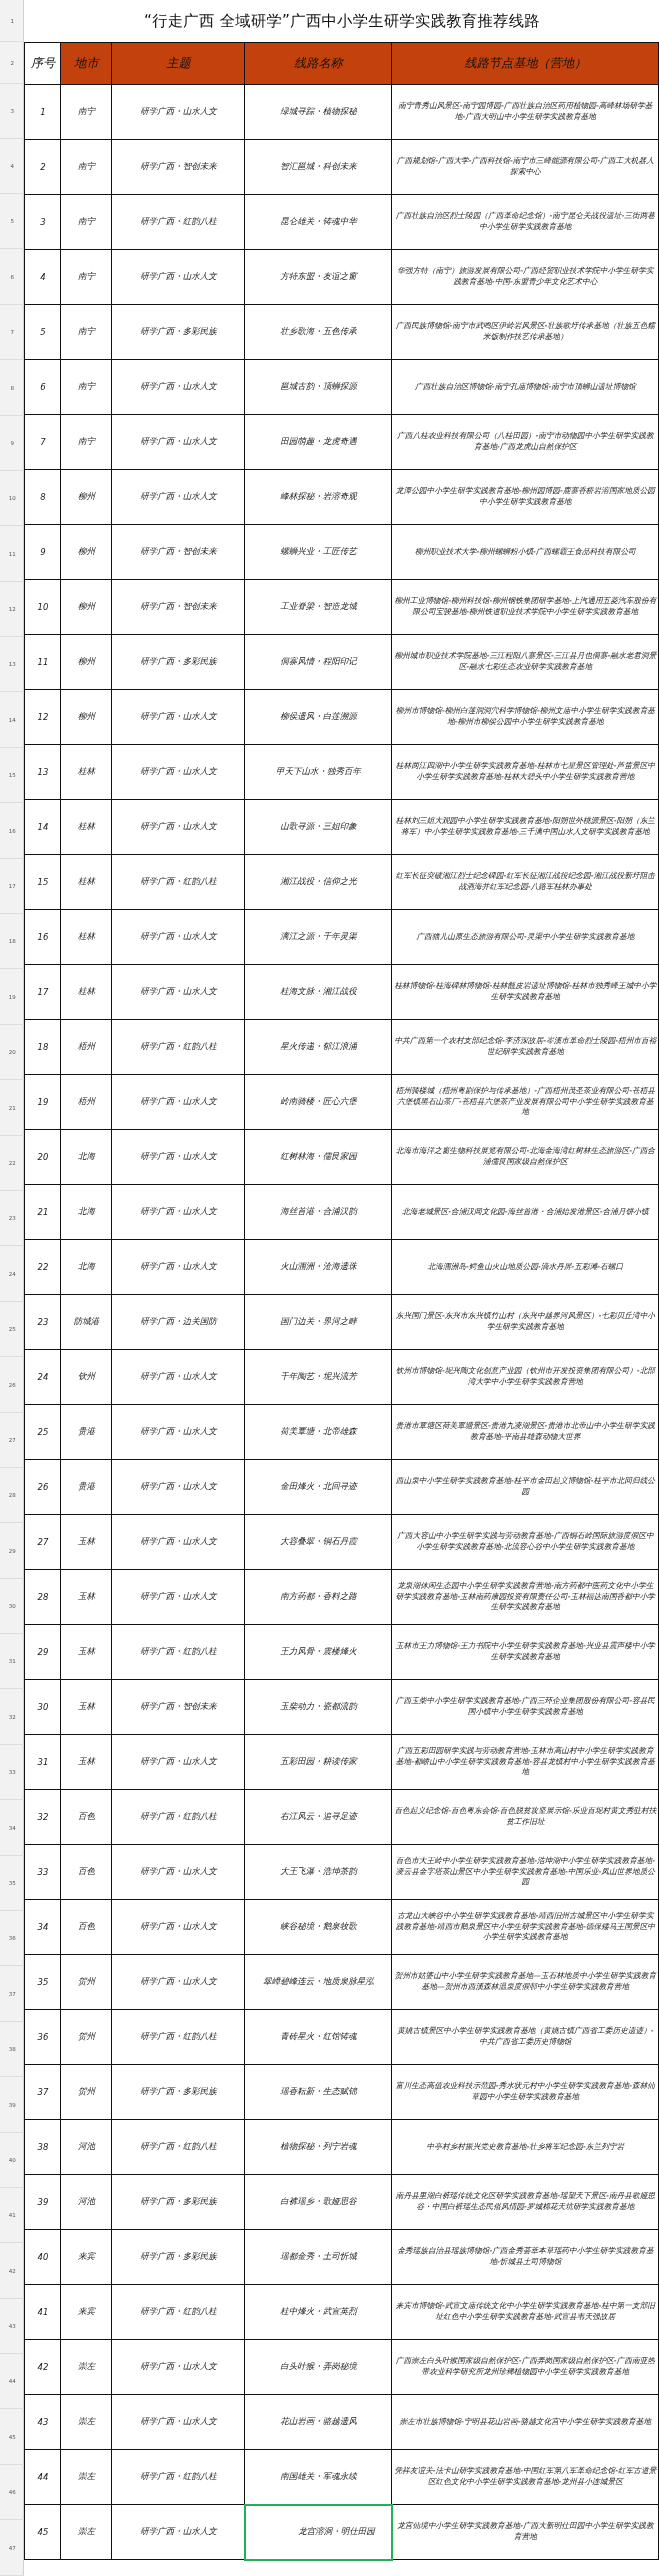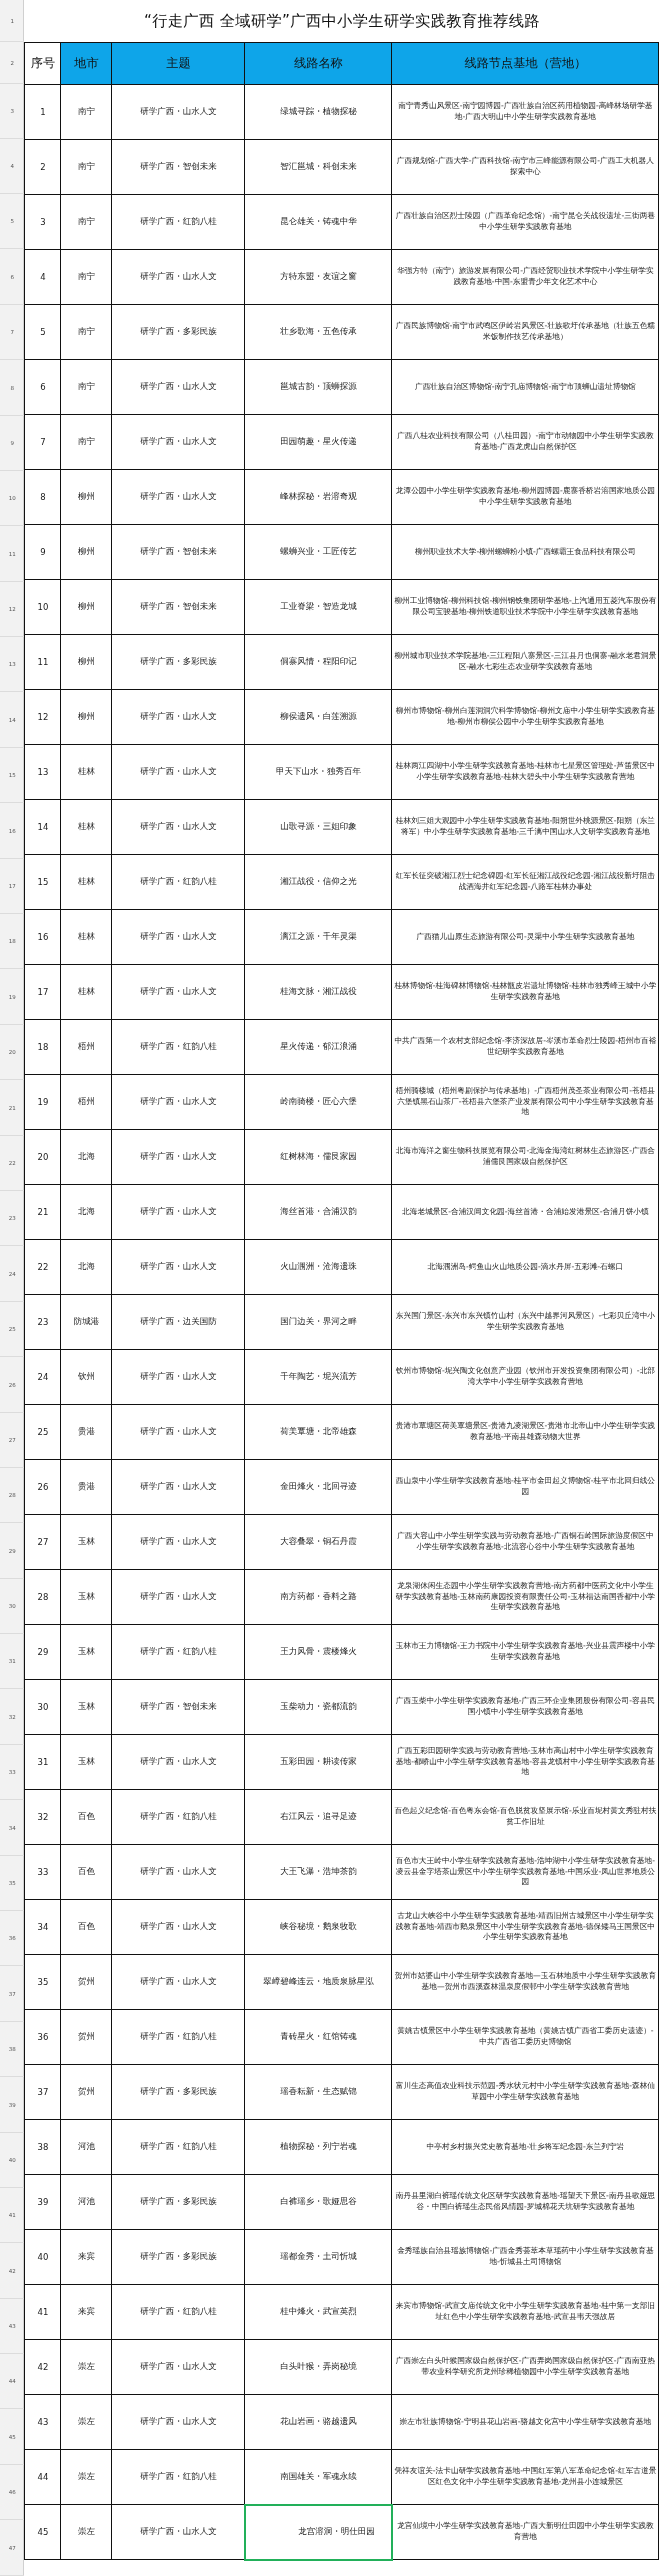--- a/index.html
+++ b/index.html
@@ -7,23 +7,23 @@
   body { font-family: "DejaVu Sans", "Liberation Sans", sans-serif; color: #1a1a1a; position: relative; }
 
   .sheet { position: absolute; left: 0; top: 0; width: 659px; height: 2576px; }
 
   
   .gutter { position: absolute; left: 0; top: 0; width: 24.4px; height: 2576px; background: #f2f2f2; border-right: 0.6px solid #d0d0d0; }
   .rownum { position: absolute; left: 0; width: 24.4px; display: flex; align-items: center; justify-content: center; font-size: 5.5px; color: #555; border-bottom: 0.6px solid #dcdcdc; }
 
   .title-row { position: absolute; left: 24.4px; top: 0; width: 635px; height: 42px; display: flex; align-items: center; justify-content: center; font-size: 15.3px; color: #111; letter-spacing: 0.3px; }
 
-  table.grid { position: absolute; left: 24.4px; top: 42px; width: 634px; border-collapse: collapse; table-layout: fixed; }
+  table.grid { position: absolute; left: 24.4px; top: 42px; width: 634px; border-collapse: collapse; table-layout: fixed; font-style: italic; }
   table.grid td, table.grid th { border: 1.2px solid #111; vertical-align: middle; }
-  table.grid th { height: 42px; font-weight: normal; font-size: 12.2px; text-align: center; background: #0ea5e9; color: #111; }
+  table.grid th { height: 42px; font-weight: normal; font-size: 12.2px; text-align: center; background: #c2410c; color: #111; }
   table.grid th.th-seq { background: #ffffff; }
   table.grid td { height: 55px; font-size: 8.5px; text-align: center; color: #1a1a1a; }
   table.grid td.c-seq { font-size: 8.5px; }
   table.grid td.c-base { text-align: center; font-size: 7.7px; line-height: 10.7px; padding: 0 1.2px; color: #222; }
   table.grid td.selected { outline: 2.4px solid #22b05a; outline-offset: -1.8px; padding-left: 36px; }
 
   col.w-seq { width: 36px; }
   col.w-city { width: 51px; }
   col.w-theme { width: 133px; }
   col.w-route { width: 147px; }
@@ -142,21 +142,21 @@
           <td class="c-seq">6</td>
           <td class="c-city">南宁</td>
           <td class="c-theme">研学广西・山水人文</td>
           <td class="c-route">邕城古韵・顶蛳探源</td>
           <td class="c-base">广西壮族自治区博物馆-南宁孔庙博物馆-南宁市顶蛳山遗址博物馆</td>
         </tr>
         <tr>
           <td class="c-seq">7</td>
           <td class="c-city">南宁</td>
           <td class="c-theme">研学广西・山水人文</td>
-          <td class="c-route">田园萌趣・星火传递</td>
+          <td class="c-route">田园萌趣・龙虎奇遇</td>
           <td class="c-base">广西八桂农业科技有限公司（八桂田园）-南宁市动物园中小学生研学实践教育基地-广西龙虎山自然保护区</td>
         </tr>
         <tr>
           <td class="c-seq">8</td>
           <td class="c-city">柳州</td>
           <td class="c-theme">研学广西・山水人文</td>
           <td class="c-route">峰林探秘・岩溶奇观</td>
           <td class="c-base">龙潭公园中小学生研学实践教育基地-柳州园博园-鹿寨香桥岩溶国家地质公园中小学生研学实践教育基地</td>
         </tr>
         <tr>

